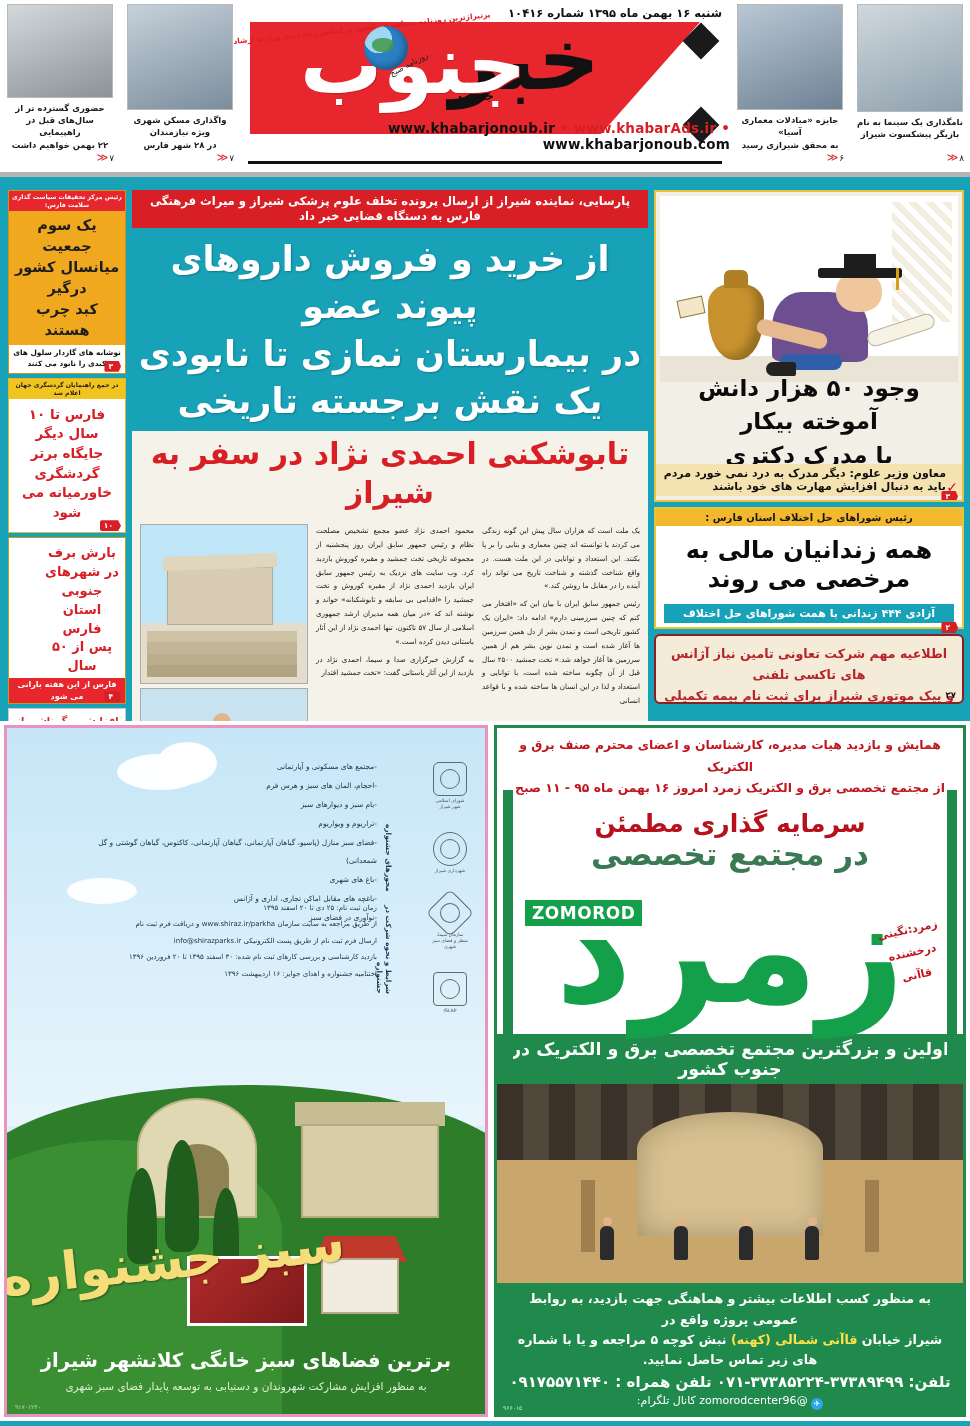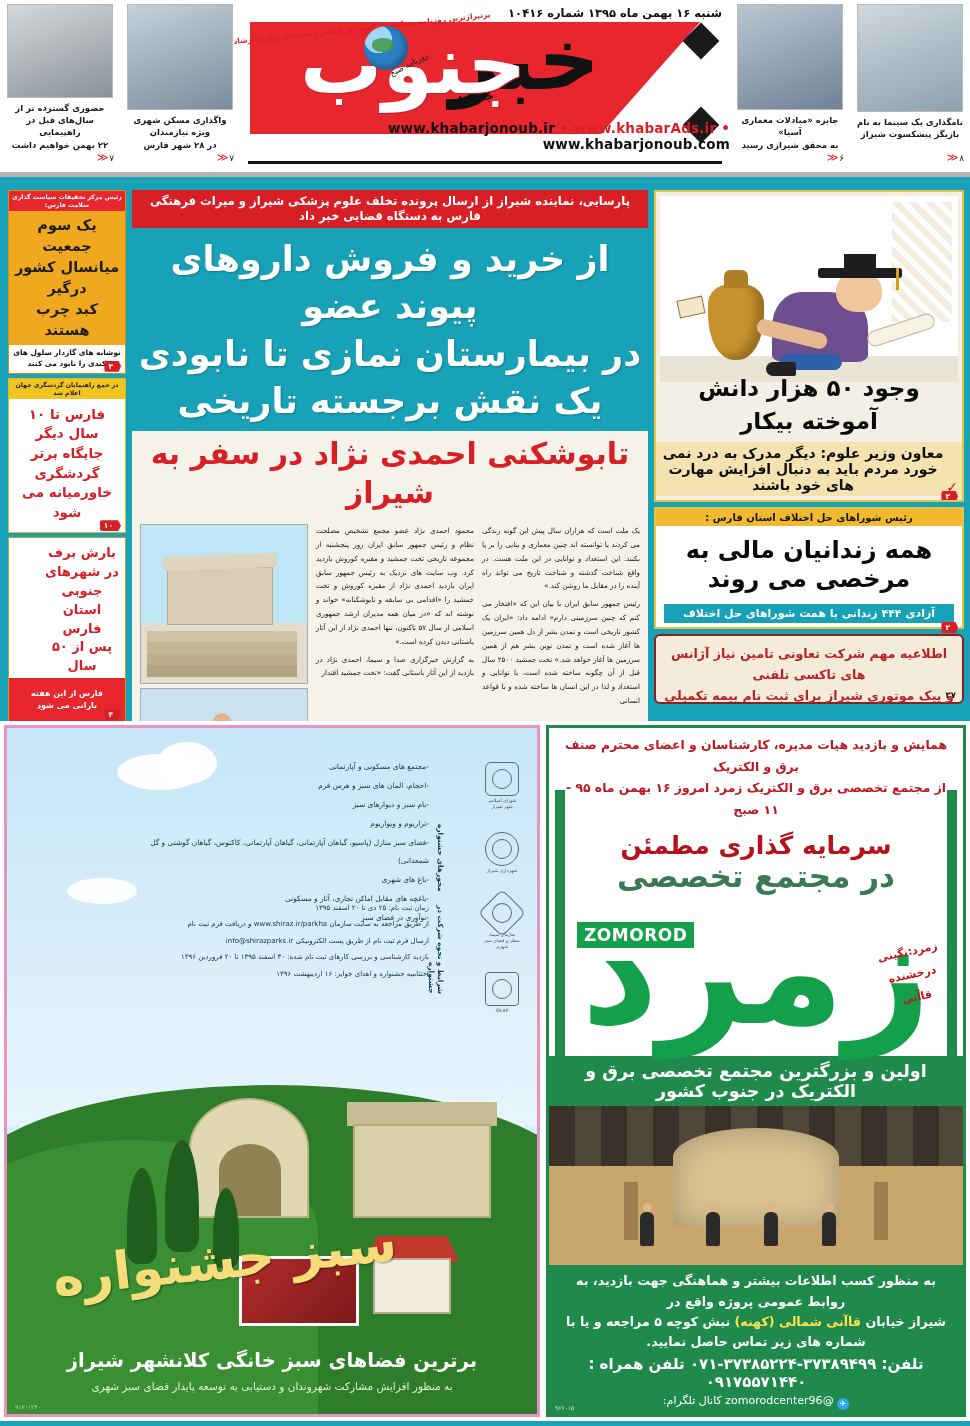--- a/index.html
+++ b/index.html
@@ -90,21 +90,21 @@
   .c-scroll { position:absolute; left:206px; bottom:44px; width:70px; height:16px; background:#f6f2e4; border:1px solid #bcb29a; border-radius:8px; transform: rotate(-18deg); }
   .c-pattern { position:absolute; right:6px; top:6px; width:60px; height:120px; opacity:.5;
     background: repeating-linear-gradient(45deg, #e8dcc2 0 6px, transparent 6px 12px); }
 
   .cartoon-headline {
     position: absolute; left: 0; right: 0; bottom: 28px; text-align: center;
     font-size: 23px; font-weight: bold; color: #0b0b0b; line-height: 1.45; padding: 0 10px;
   }
   .cartoon-sub {
     position: absolute; left: 0; right: 0; bottom: 4px; background: #f4e2b0;
-    font-size: 14px; font-weight: bold; color: #0f0f0f; padding: 3px 16px 3px 4px; text-align: center;
+    font-size: 11px; font-weight: bold; color: #0f0f0f; padding: 3px 16px 3px 4px; text-align: right;
   }
   .check-mark { position: absolute; right: 4px; bottom: 5px; color: #c8102e; font-size: 14px; font-weight: bold; }
   .pagetag {
     position: absolute; background: #d81f26; color: #fff; font-size: 7.5px; font-weight: bold;
     padding: 1px 8px 1px 4px; border-radius: 2px;
     clip-path: polygon(0 0, 86% 0, 100% 50%, 86% 100%, 0 100%);
   }
 
   .box-councils { height: 122px; background: #fff; border: 2px solid #e8c33d; position: relative; }
   .box-councils-kicker { background: #f2b92e; color: #151515; font-size: 10px; font-weight: bold; text-align: center; padding: 3px 0; }
@@ -163,30 +163,30 @@
   .rb1 .rbox-kicker { background: #e8262e; color: #fff; }
   .rb1 .rbox-main { color: #1d1d1d; font-size: 14.5px; }
   .rb1 .rbox-sub { background: #ffffff; }
 
   .rb2 { border: 1px solid #e0b52a; }
   .rb2 .rbox-kicker { background: #f2c420; color: #1b1b1b; }
   .rb2 .rbox-main { color: #d81f26; font-size: 13.5px; padding: 6px 3px 10px; }
 
   .rb3 { border: 1px solid #b7a224; background: #fff; }
   .rb3 .rbox-main { color: #d81f26; font-size: 13px; padding: 6px 3px 2px; margin-left: 30px; }
-  .rb3 .rbox-sub { background: #e8262e; color: #fff; font-size: 8px; padding: 10px; }
+  .rb3 .rbox-sub { background: #e8262e; color: #fff; font-size: 8px; padding: 1px; }
 
   .rb-small { border: 1px solid #c9c9c9; background: #fff; padding: 4px 3px 9px; }
   .rb-small .rbox-main { color: #d81f26; font-size: 9.6px; padding: 1px 2px; }
 
   
   .ads { position: relative; width: 970px; height: 700px; background: #fff; padding: 4px; display: flex; gap: 6px; }
 
   
-  .ad-zomorod { width: 420px; border: 3px solid #1f8a4c; background: #fff; position: relative; display: flex; flex-direction: column; }
+  .ad-zomorod { width: 472px; border: 3px solid #1f8a4c; background: #fff; position: relative; display: flex; flex-direction: column; }
   .zm-top-banner { background: #ffffff; padding: 6px 8px 4px; text-align: center; }
   .zm-top-line { color: #c0161f; font-size: 12.4px; font-weight: bold; line-height: 1.75; }
   .zm-green-rail { position: absolute; top: 62px; bottom: 160px; width: 10px; background: #1f8a4c; }
   .zm-green-rail.l { left: 6px; }
   .zm-green-rail.r { right: 6px; }
   .zm-invest { color: #b5121b; font-size: 25px; font-weight: bold; text-align: center; margin-top: 6px; }
   .zm-complex { color: #2b6e46; font-size: 31px; font-weight: bold; text-align: center; margin-top: -2px; opacity: .92; }
   .zm-logo-area { position: relative; height: 168px; margin: -6px 14px 0; }
   .zm-logo-text {
     position: absolute; inset: 0; display: flex; align-items: center; justify-content: center;
@@ -572,21 +572,21 @@
       <div class="ag-vlabel v1">محورهای جشنواره</div>
       <div class="ag-vlabel v2">شرایط و نحوه شرکت در جشنواره</div>
 
       <ul class="ag-list">
         <li>-مجتمع های مسکونی و آپارتمانی</li>
         <li>-احجام، المان های سبز و هرس فرم</li>
         <li>-بام سبز و دیوارهای سبز</li>
         <li>-تراریوم و ویواریوم</li>
         <li>-فضای سبز منازل (پاسیو، گیاهان آپارتمانی، گیاهان آپارتمانی، کاکتوس، گیاهان گوشتی و گل شمعدانی)</li>
         <li>-باغ های شهری</li>
-        <li>-باغچه های مقابل اماکن تجاری، آثار و مسکونی</li>
+        <li>-باغچه های مقابل اماکن تجاری، اداری و آژانس</li>
         <li>-نوآوری در فضای سبز</li>
       </ul>
 
       <ul class="ag-info">
         <li>زمان ثبت نام: ۲۵ دی تا ۲۰ اسفند ۱۳۹۵</li>
         <li>از طریق مراجعه به سایت سازمان www.shiraz.ir/parkha و دریافت فرم ثبت نام</li>
         <li>ارسال فرم ثبت نام از طریق پست الکترونیکی info@shirazparks.ir</li>
         <li>بازدید کارشناسی و بررسی کارهای ثبت نام شده: ۳۰ اسفند ۱۳۹۵ تا ۲۰ فروردین ۱۳۹۶</li>
         <li>اختتامیه جشنواره و اهدای جوایز: ۱۶ اردیبهشت ۱۳۹۶</li>
       </ul>

